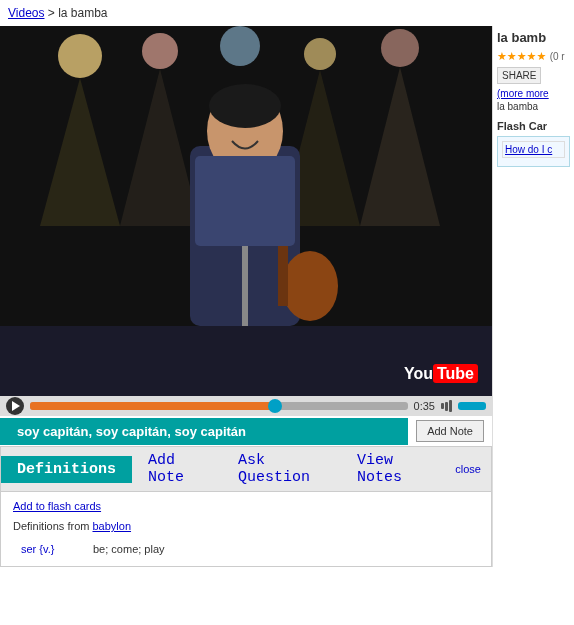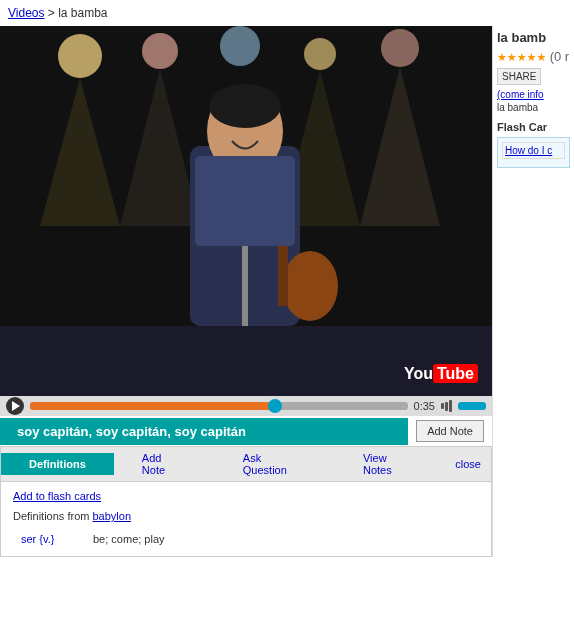--- a/index.html
+++ b/index.html
@@ -33,39 +33,39 @@
 
     
     .click-instruction { padding: 4px 8px; font-size: 11px; color: #333; background: #f5f5f5; border-top: 1px solid #ccc; }
 
     
     .subtitle-bar { background: #00a0a0; padding: 6px 17px; color: #fff; font-size: 13px; font-weight: bold; }
 
     
     .definition-popup { border: 1px solid #ccc; background: #fff; }
     .popup-tabs { display: flex; align-items: center; background: #e8e8e8; border-bottom: 1px solid #ccc; }
-    .popup-tab { padding: 5px 28px; font-size: 11px; cursor: pointer; color: #00c; }
+    .popup-tab { padding: 5px 16px; font-size: 15px; cursor: pointer; color: #00c; font-family: Liberation Mono, monospace; }
     .popup-tab.active { background: #00a0a0; color: #fff; font-weight: bold; }
     .popup-tab-close { margin-left: auto; padding: 5px 10px; font-size: 11px; color: #00c; cursor: pointer; }
     .popup-content { padding: 8px 12px; }
     .add-flash-cards { color: #00c; text-decoration: underline; font-size: 11px; cursor: pointer; display: block; margin-bottom: 8px; }
     .definitions-from { font-size: 11px; color: #333; margin-bottom: 8px; }
     .definitions-from a { color: #00c; text-decoration: underline; }
     .definition-row { display: flex; gap: 12px; padding: 3px 8px; font-size: 11px; }
     .def-word { color: #00c; min-width: 60px; }
     .def-meaning { color: #333; }
 
     
     .add-note-btn { background: #f0f0f0; border: 1px solid #999; padding: 4px 10px; font-size: 11px; color: #333; cursor: pointer; float: right; margin: 4px 8px; }
 
     
     .sidebar { width: 86px; padding: 4px; background: #fff; border-left: 1px solid #ddd; overflow: hidden; }
     .sidebar-title { font-size: 13px; font-weight: bold; color: #333; margin-bottom: 4px; }
     .stars { color: #f90; font-size: 11px; }
-    .rating-count { font-size: 13px; color: #666; }
+    .rating-count { font-size: 10px; color: #666; }
     .share-btn { display: inline-block; background: #f0f0f0; border: 1px solid #ccc; padding: 2px 4px; font-size: 10px; margin: 4px 0; cursor: pointer; }
     .more-info { color: #00c; font-size: 10px; text-decoration: underline; cursor: pointer; display: block; margin-bottom: 2px; }
     .more-info-label { font-size: 10px; color: #333; }
     .flash-cards-title { font-size: 11px; font-weight: bold; color: #333; margin-top: 8px; margin-bottom: 4px; }
     .how-do-i { color: #00c; font-size: 10px; text-decoration: underline; cursor: pointer; display: block; border: 1px solid #ddd; padding: 2px; margin-bottom: 4px; }
     .sidebar-text { font-size: 10px; color: #333; line-height: 1.3; }
     .sidebar-box { border: 1px solid #add8e6; padding: 4px; background: #f0f8ff; }
 
     
     .fake-video { width: 492px; height: 370px; background: #1a1a1a; position: relative; overflow: hidden; }
@@ -171,20 +171,20 @@
     </div>
   </div>
 
   <div class="sidebar">
     <div class="sidebar-title">la bamb</div>
     <div>
       <span class="stars">★★★★★</span>
       <span class="rating-count">(0 r</span>
     </div>
     <div class="share-btn">SHARE</div>
-    <a class="more-info">(come info</a>
+    <a class="more-info">(more more</a>
     <div class="more-info-label">la bamba</div>
     <div class="flash-cards-title">Flash Car</div>
     <div class="sidebar-box">
       <a class="how-do-i">How do I c</a>
     </div>
   </div>
 </div>
 
 </body></html>

